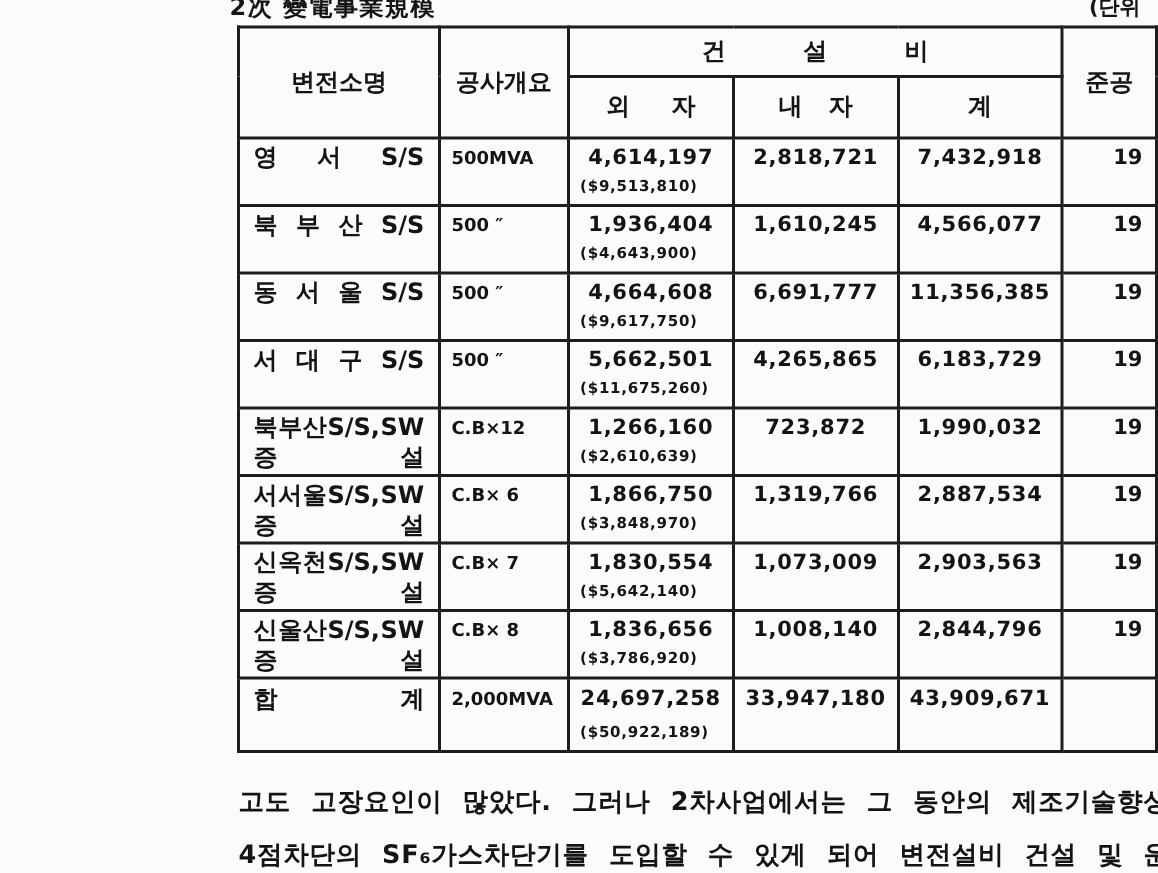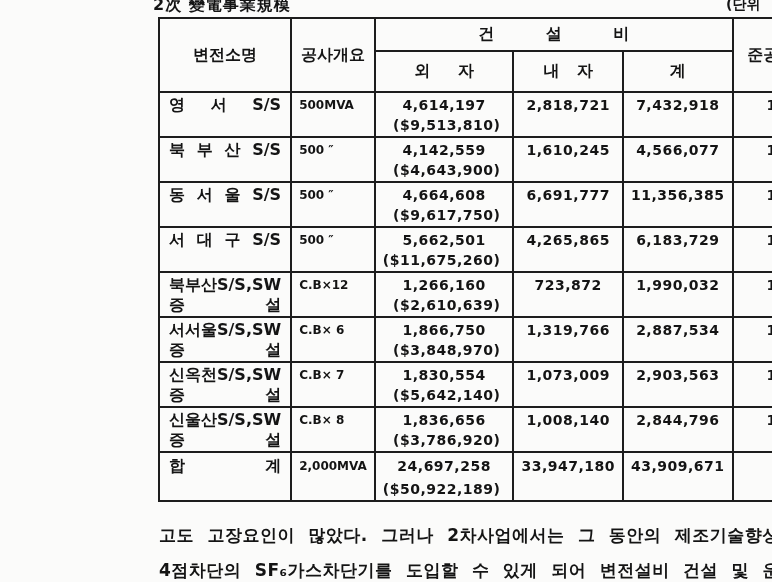--- a/index.html
+++ b/index.html
@@ -33,21 +33,21 @@
   tbody tr{height:44px;}
   tbody tr.total{height:47px;}
   .cell{
     display:flex;flex-direction:column;justify-content:space-between;
     height:38px;padding:3px 7px 2px 7px;
   }
   tr.total .cell{height:41px;padding-top:4px;}
   .line{height:18px;line-height:18px;white-space:nowrap;font-size:15px;}
   .name-line{display:flex;justify-content:space-between;padding:0 2px;font-size:16px;}
   .num{text-align:center;font-size:14px;letter-spacing:0.5px;}
-  .usd{text-align:right;font-size:14px;letter-spacing:0.5px;padding-right:5px;}
+  .usd{text-align:left;font-size:10px;letter-spacing:0.5px;padding-right:5px;}
   .ovw{text-align:left;font-size:12px;}
   .comp{text-align:left;padding-left:26px;font-size:14px;}
   .paragraph{
     position:absolute;left:159px;top:518px;width:800px;
     font-size:17px;font-weight:600;line-height:35px;
     letter-spacing:0.5px;word-spacing:7px;white-space:nowrap;
   }
 </style>
 </head>
 <body>
@@ -133,21 +133,21 @@
           </div>
         </td>
         <td>
           <div class="cell">
             <div class="line ovw">500 ″</div>
             <div class="line"></div>
           </div>
         </td>
         <td>
           <div class="cell">
-            <div class="line num">4,142,559</div>
+            <div class="line num">1,936,404</div>
             <div class="line usd">($4,643,900)</div>
           </div>
         </td>
         <td>
           <div class="cell">
             <div class="line num">1,610,245</div>
             <div class="line"></div>
           </div>
         </td>
         <td>

